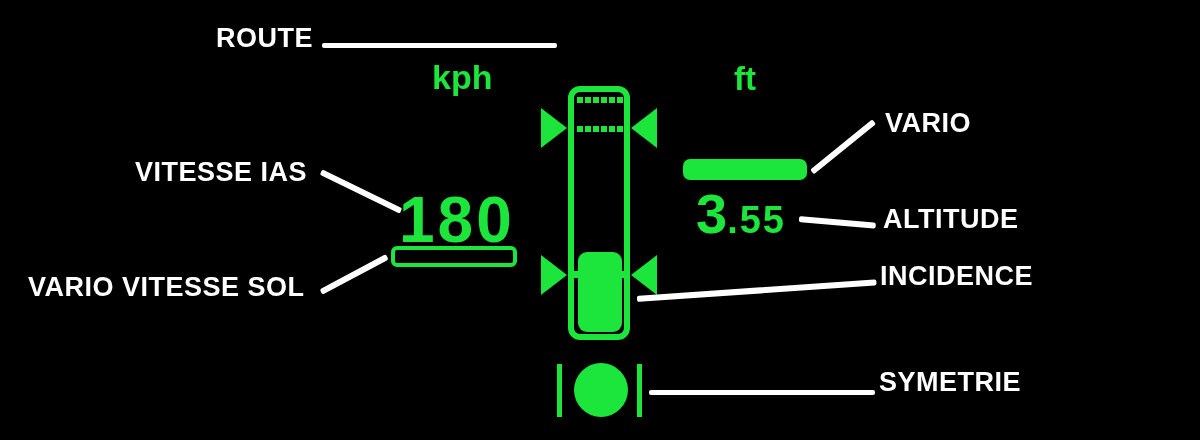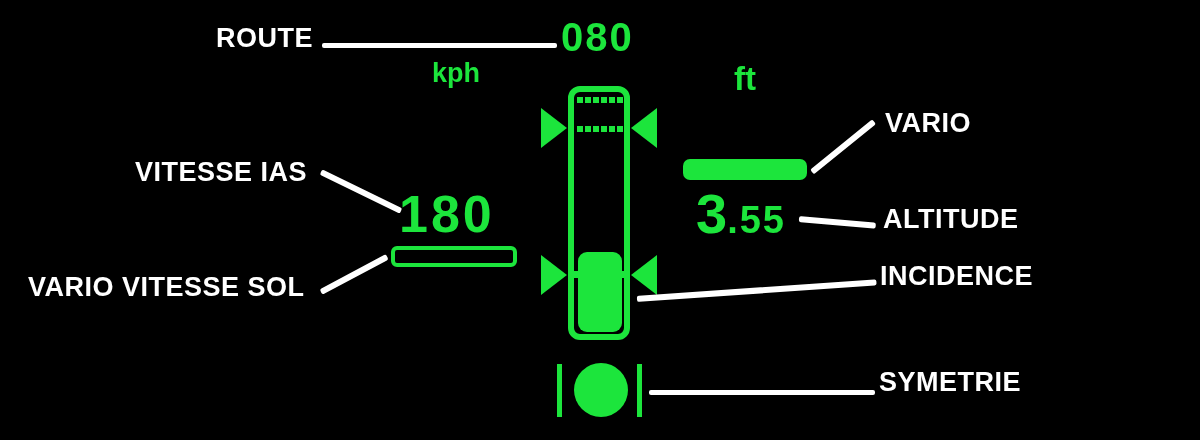--- a/index.html
+++ b/index.html
@@ -33,28 +33,27 @@
   .alt-int{font-size:56px;}
   .alt-frac{font-size:38px;letter-spacing:2px;margin-top:12px;}
 </style>
 </head>
 <body>
 
 <div class="stage">
 
   <div class="lbl" style="left:216px;top:25px">ROUTE</div>
   <div class="wline" style="left:322px;top:43px;width:235px;height:5px"></div>
-  <div class="gtext" style="left:561px;top:17px;font-size:40px;letter-spacing:2px">080</div>
 
-  <div class="gtext" style="left:432px;top:60px;font-size:27px">kph</div>
+  <div class="gtext" style="left:432px;top:60px;font-size:34px">kph</div>
   <div class="gtext" style="left:734px;top:62px;font-size:33px">ft</div>
 
   <div class="lbl" style="left:135px;top:159px">VITESSE IAS</div>
   <div class="wline" style="left:321px;top:169px;width:89px;height:6px;transform:rotate(26deg)"></div>
-  <div class="gtext" style="left:399px;top:188px;font-size:52px;letter-spacing:3px">180</div>
+  <div class="gtext" style="left:399px;top:188px;font-size:64px;letter-spacing:3px">180</div>
 
   <div class="grect-outline" style="left:391px;top:246px;width:118px;height:13px"></div>
   <div class="lbl" style="left:28px;top:274px">VARIO VITESSE SOL</div>
   <div class="wline" style="left:321px;top:289px;width:75px;height:6px;transform:rotate(-28deg)"></div>
 
   <div class="gfill" style="left:683px;top:159px;width:124px;height:21px;border-radius:7px"></div>
   <div class="wline" style="left:812px;top:169px;width:80px;height:6px;transform:rotate(-39deg)"></div>
   <div class="lbl" style="left:885px;top:110px">VARIO</div>
 
   <div class="alt-value">

